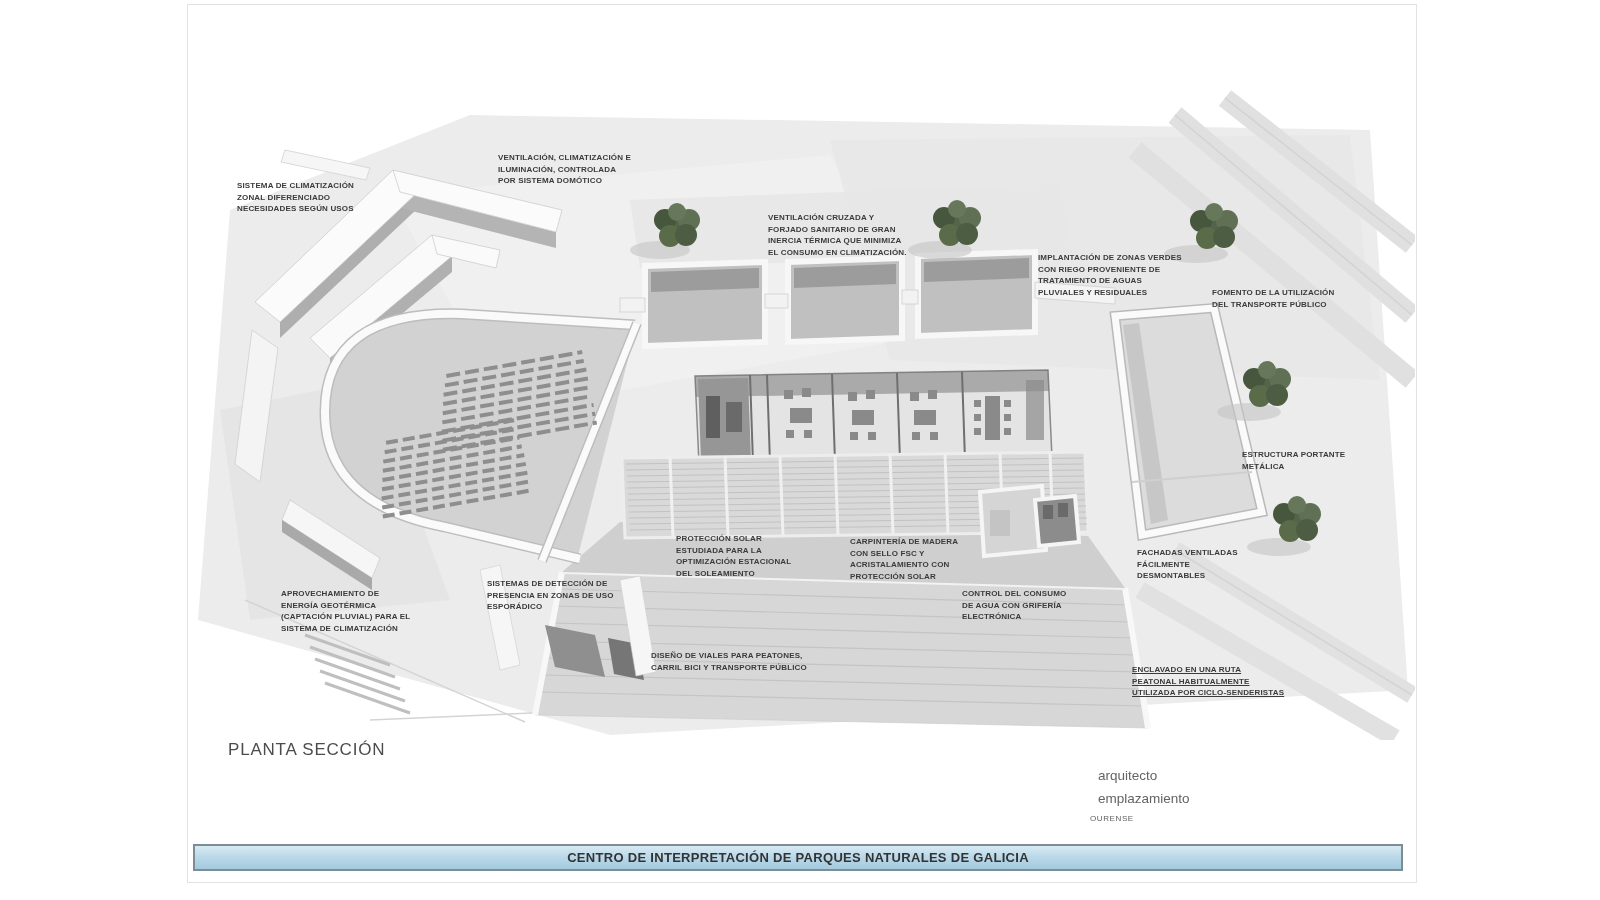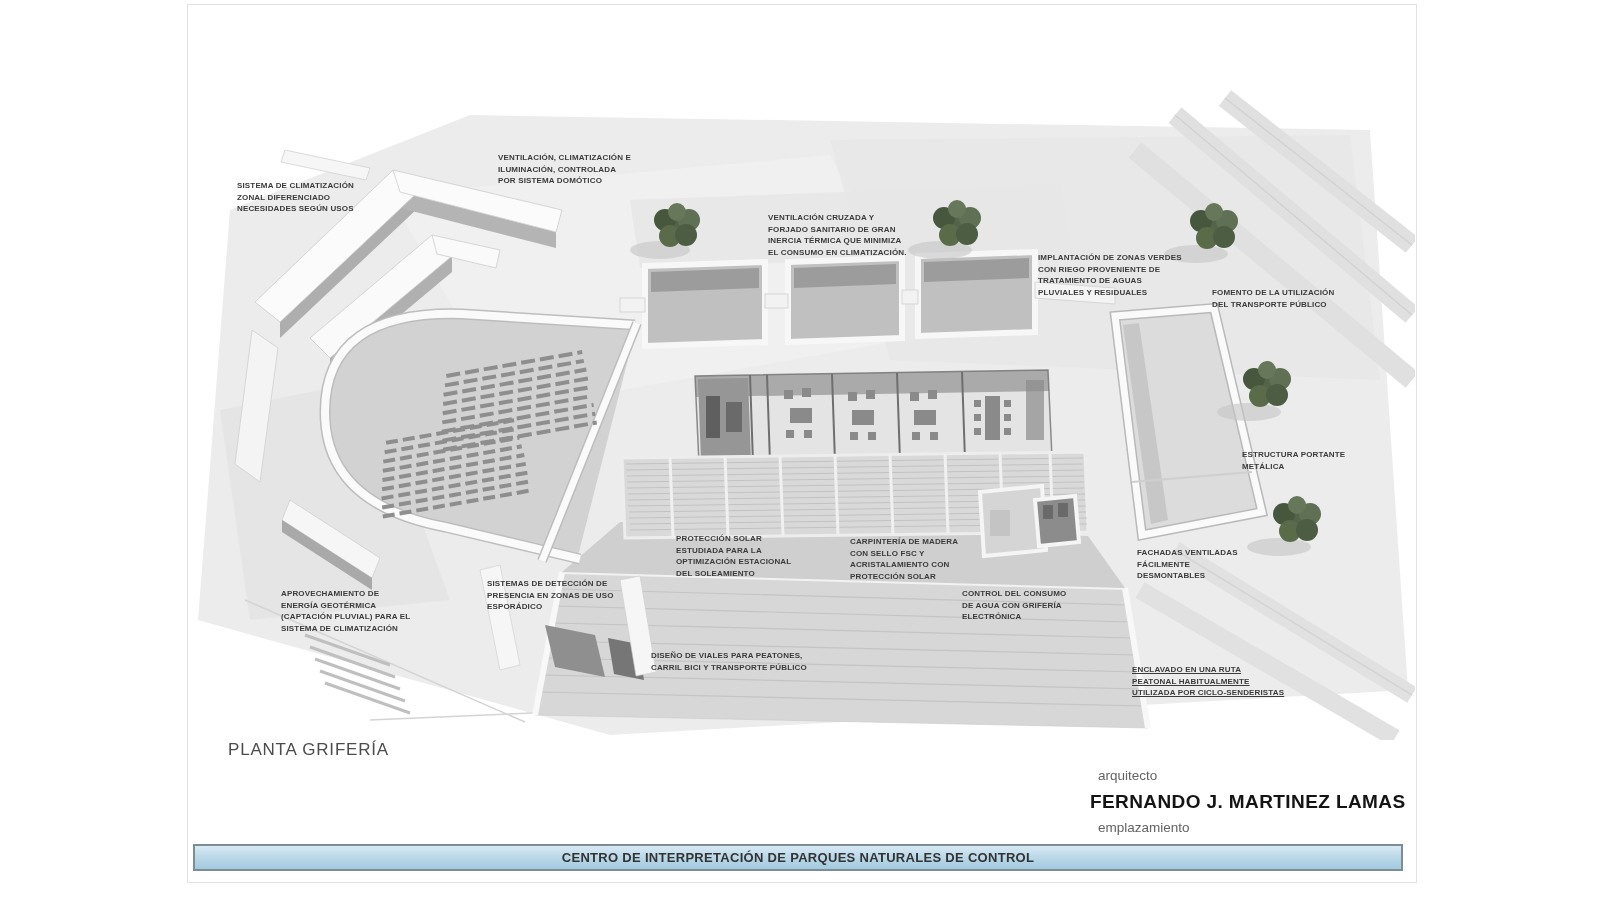--- a/index.html
+++ b/index.html
@@ -362,24 +362,23 @@
 ELECTRÓNICA</div>
 <div class="ann a11">FACHADAS VENTILADAS
 FÁCILMENTE
 DESMONTABLES</div>
 <div class="ann a12">DISEÑO DE VIALES PARA PEATONES,
 CARRIL BICI Y TRANSPORTE PÚBLICO</div>
 <div class="ann a13">ENCLAVADO EN UNA RUTA
 PEATONAL HABITUALMENTE
 UTILIZADA POR CICLO-SENDERISTAS</div>
 
-<div class="drawing-label">PLANTA GRIFERÍA</div>
+<div class="drawing-label">PLANTA SECCIÓN</div>
 
 <div class="credits">
   <div class="small-label">arquitecto</div>
-  <div class="architect-name">FERNANDO J. MARTINEZ LAMAS</div>
   <div class="small-label">emplazamiento</div>
   <div class="loc-value">OURENSE</div>
 </div>
 
 <div class="title-bar">
-  <span>CENTRO DE INTERPRETACIÓN DE PARQUES NATURALES DE CONTROL</span>
+  <span>CENTRO DE INTERPRETACIÓN DE PARQUES NATURALES DE GALICIA</span>
 </div>
 
 </body></html>

